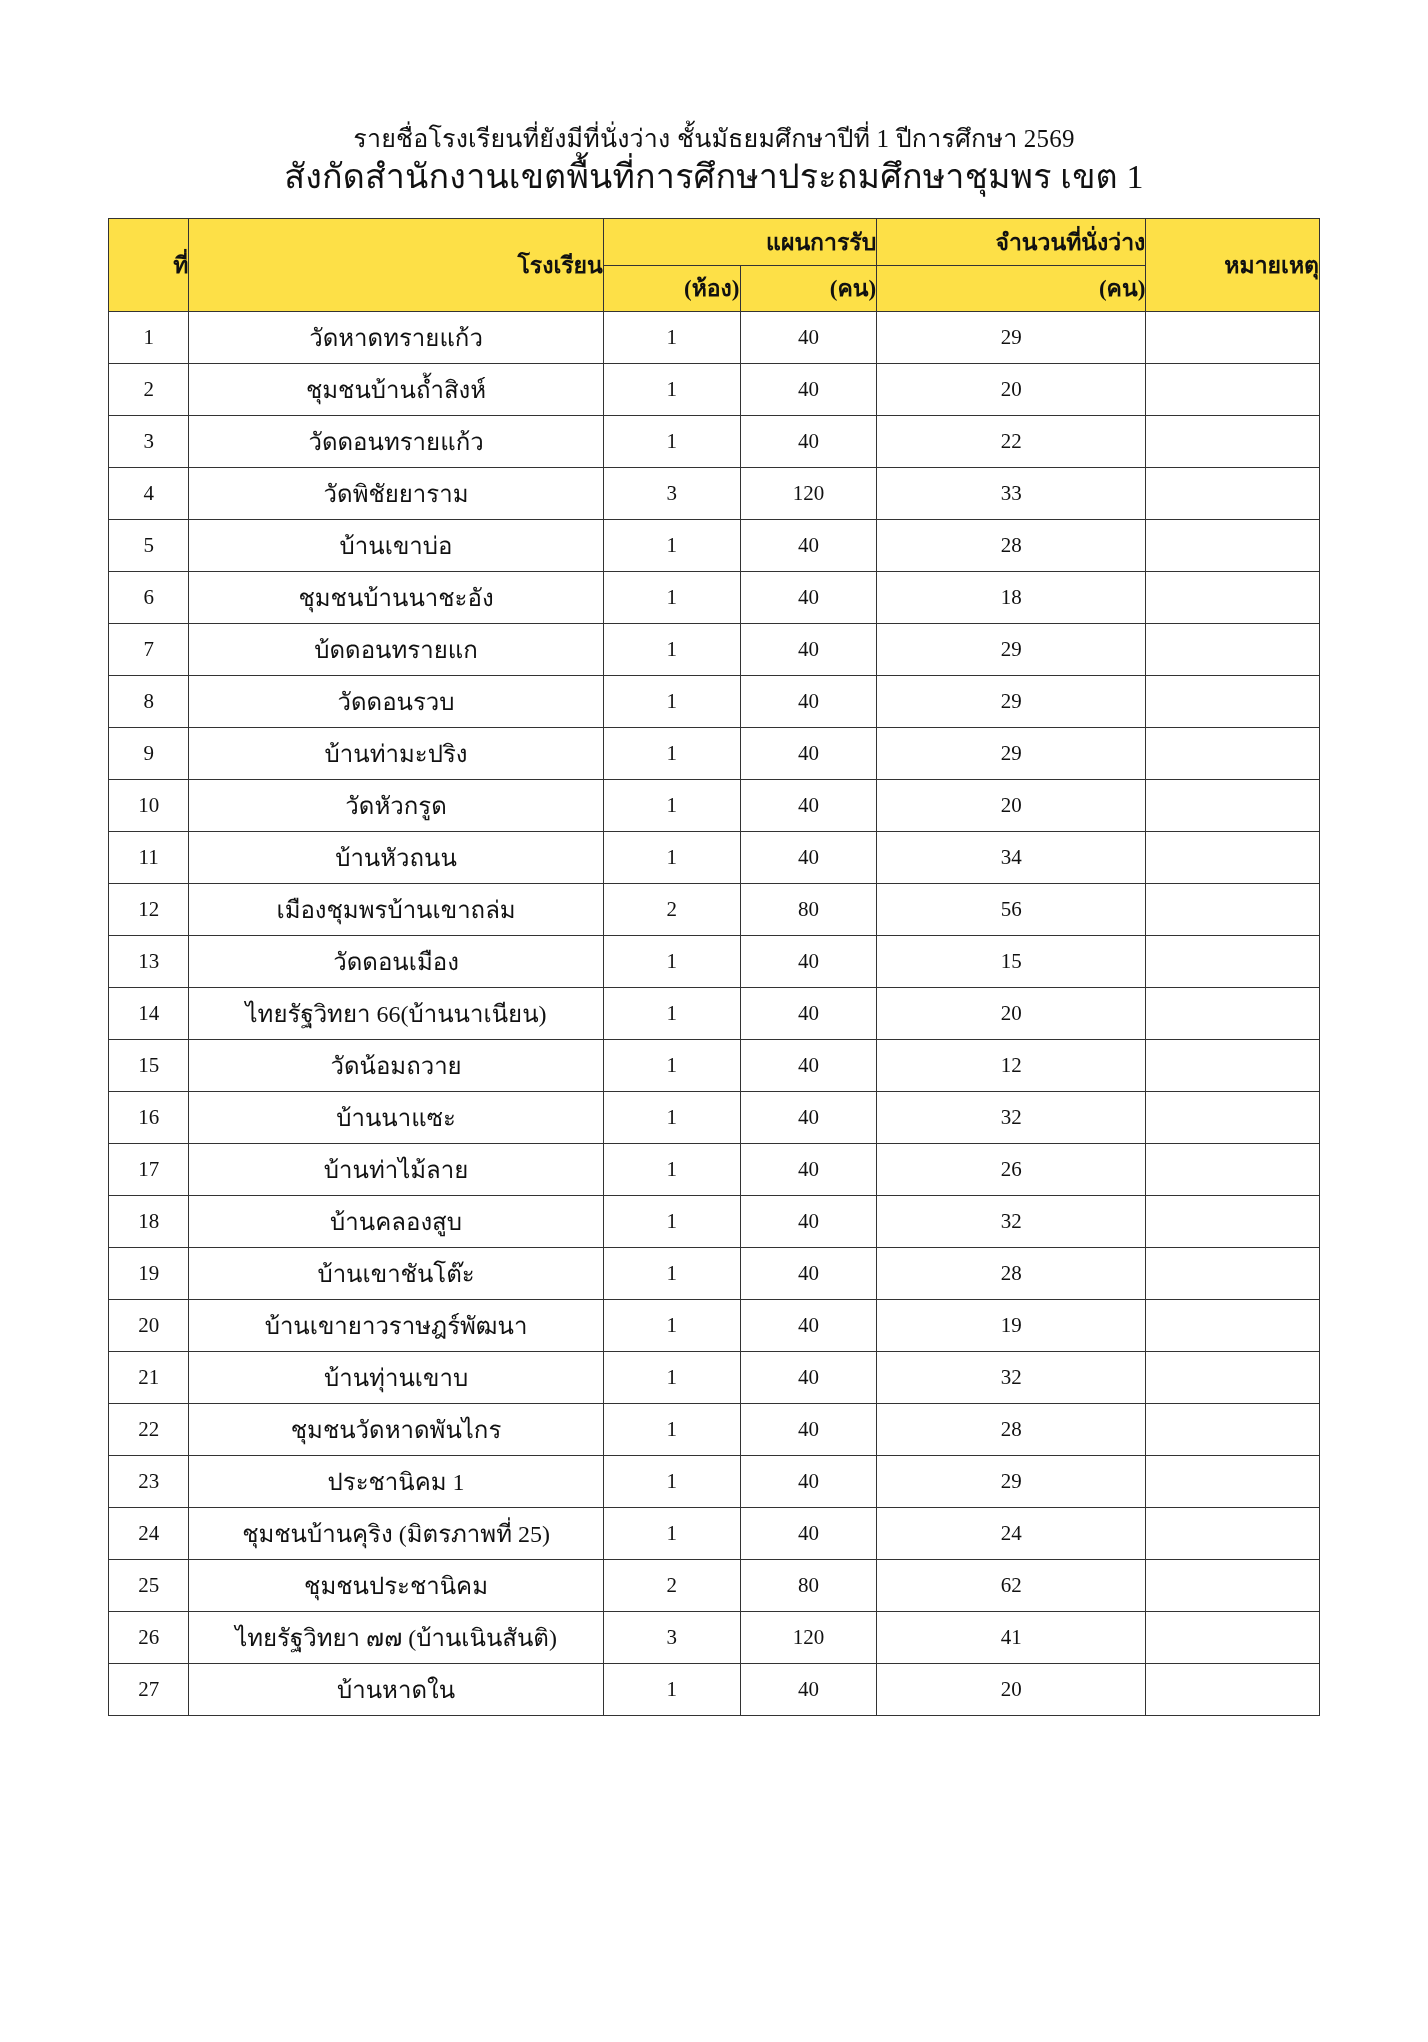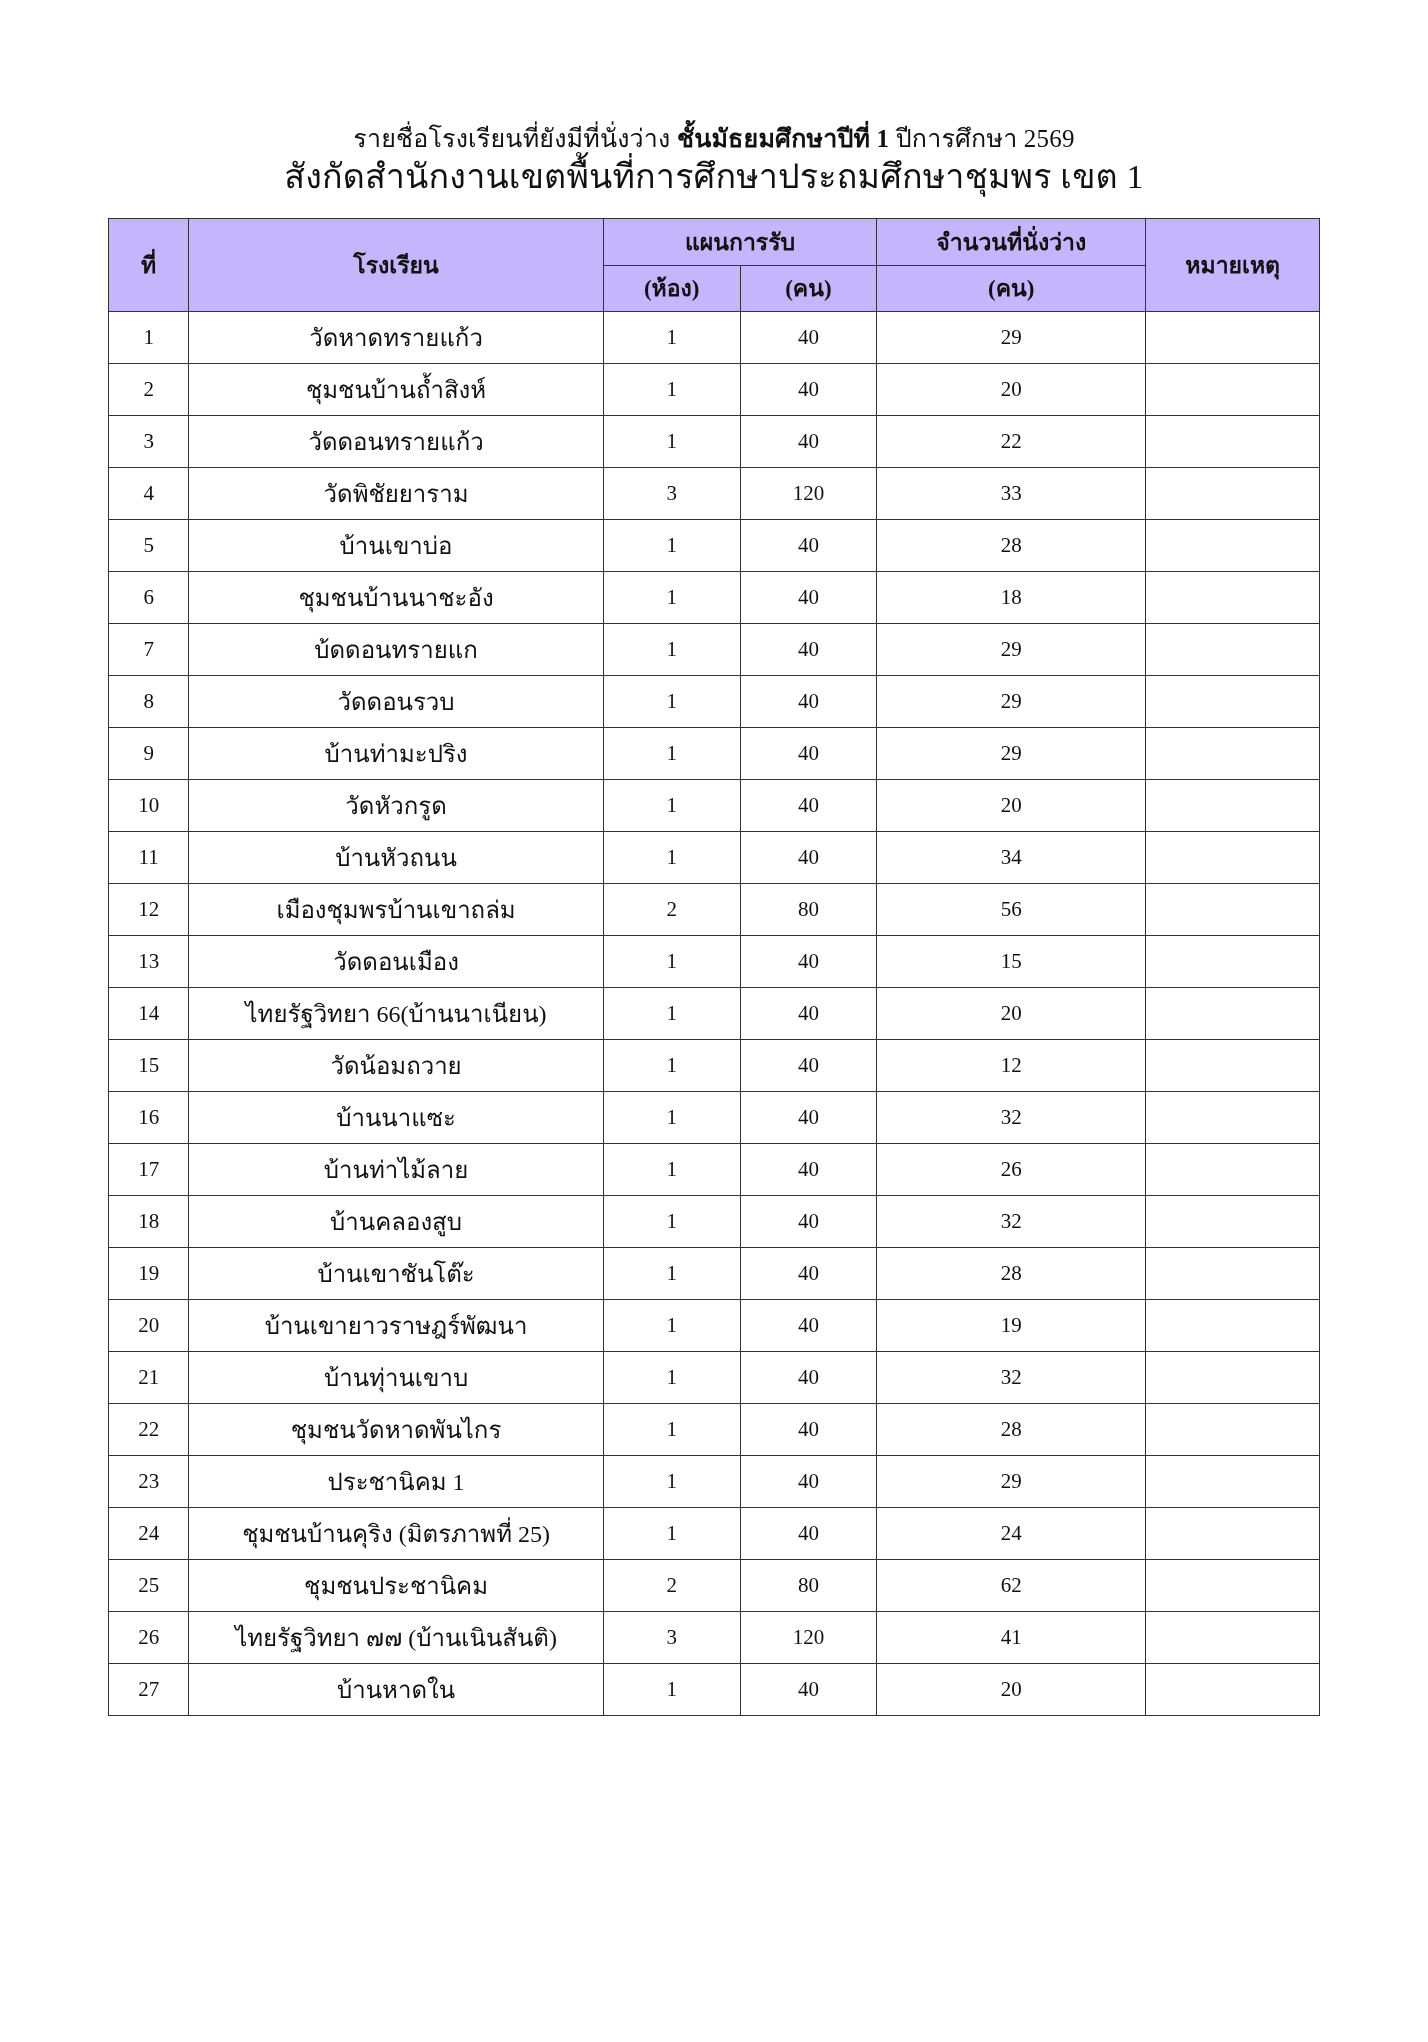--- a/index.html
+++ b/index.html
@@ -23,42 +23,42 @@
   .title-block {
     text-align: center;
     margin-bottom: 22px;
   }
   .title-line1 {
     font-size: 25px;
     line-height: 38px;
     letter-spacing: 0.2px;
   }
   .title-line1 .bold {
-    font-weight: bold;
+    font-weight: normal;
   }
   .title-line2 {
     font-size: 34px;
     line-height: 38px;
     letter-spacing: 0.2px;
   }
   table.main {
     border-collapse: collapse;
     width: 1212px;
     margin: 0 auto;
     table-layout: fixed;
   }
   table.main th, table.main td {
     border: 1.6px solid #333333;
     padding: 0;
   }
   thead th {
-    background: #c4b5fd;
+    background: #fde047;
     font-weight: bold;
     font-size: 23px;
-    text-align: center;
+    text-align: right;
     vertical-align: middle;
     height: 44px;
   }
   thead th.tall {
     height: 92px;
   }
   .col-no { width: 74px; }
   .col-school { width: 382px; }
   .col-rooms { width: 126px; }
   .col-plan { width: 126px; }

